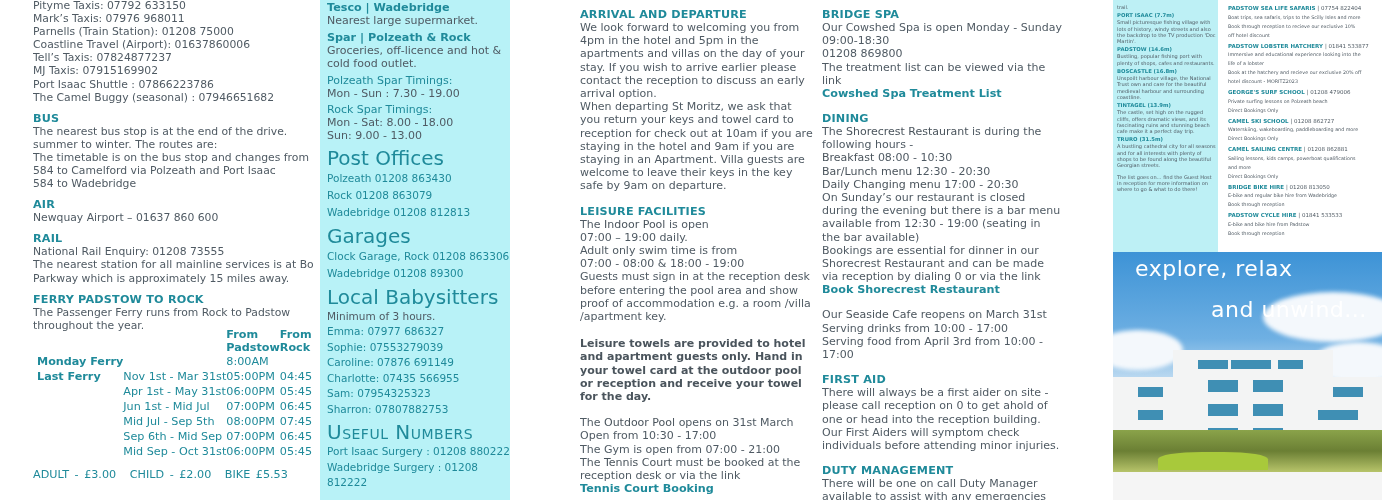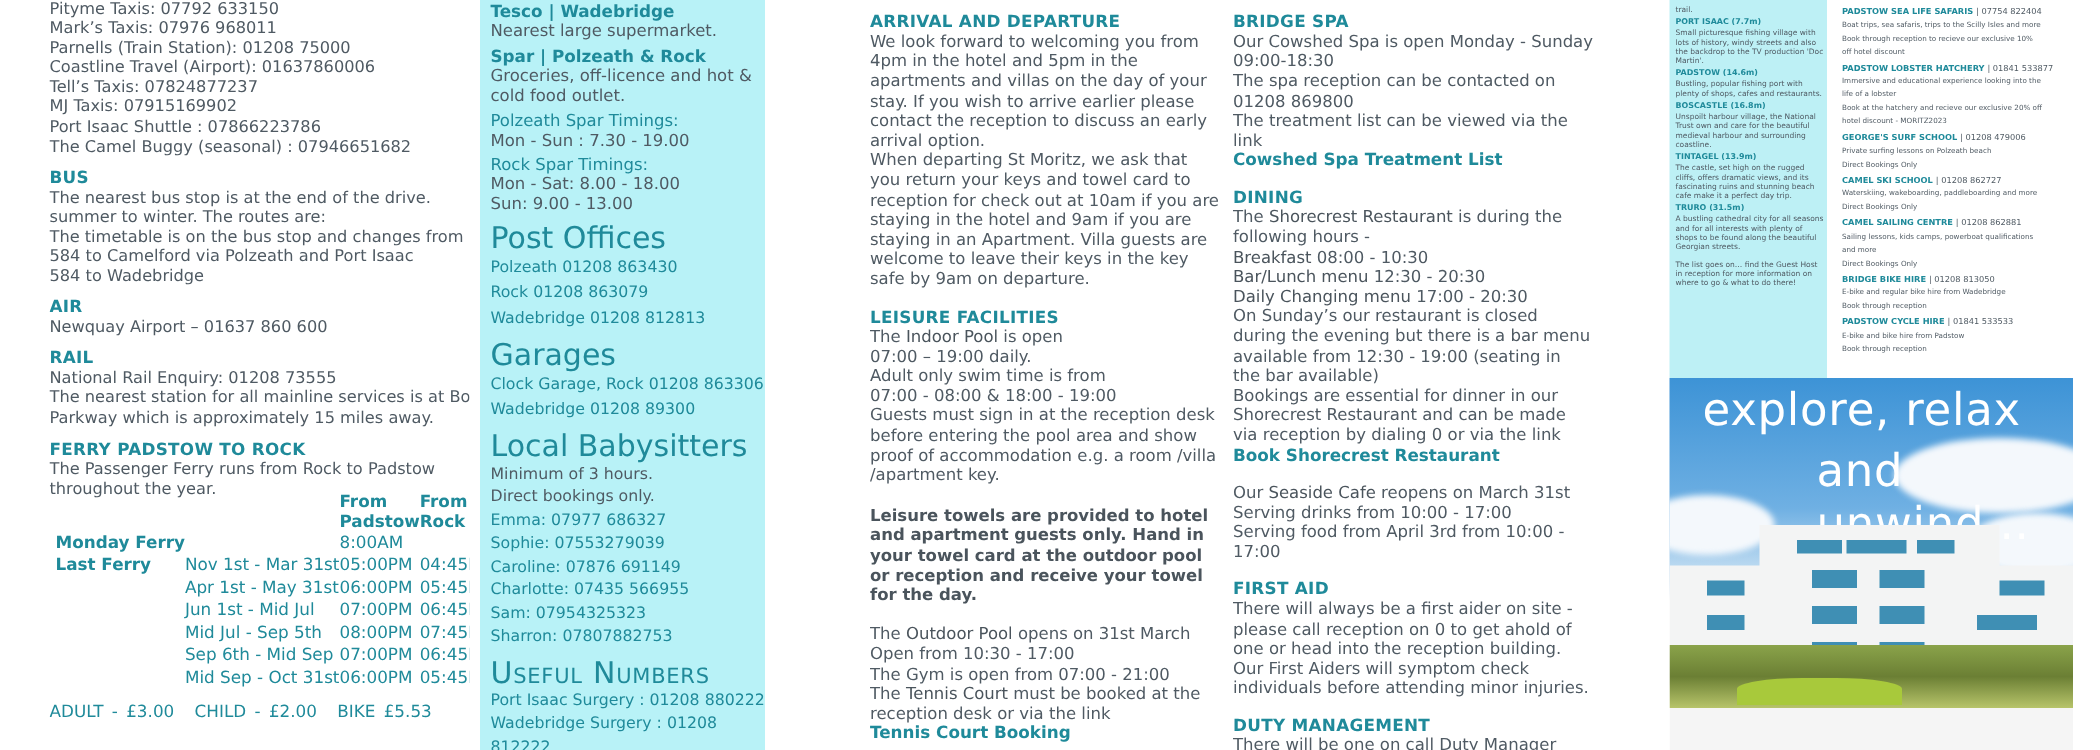--- a/index.html
+++ b/index.html
@@ -54,21 +54,21 @@
   #c5a .th { font-size: 5.3px; line-height: 7px; color: #1f8a9a; font-weight: bold; margin-top: 2px; }
   #c5b { left: 1228px; width: 160px; height: 252px; padding-top: 2px; }
   #c5b .th { font-size: 5.5px; line-height: 7.5px; color: #1f8a9a; font-weight: bold; margin-top: 3px; }
   #c5b .th span { color: #4f5a63; font-weight: normal; }
   #c5b .t { font-size: 4.8px; line-height: 9px; color: #4f5a63; }
 
   
   #hero { position: absolute; left: 1113px; top: 252px; width: 269px; height: 248px; overflow: hidden;
     background: linear-gradient(180deg, #3d93d6 0%, #6fb0e3 35%, #cfe4f4 55%, #ffffff 60%); }
   .cloud { position: absolute; background: #f4f8fc; border-radius: 50%; filter: blur(2px); }
-  .hero-t1, .hero-t2 { position: absolute; color: #ffffff; font-family: "DejaVu Sans", sans-serif; font-size: 30px; letter-spacing: 0.5px; }
+  .hero-t1, .hero-t2 { position: absolute; color: #ffffff; font-family: "DejaVu Sans", sans-serif; font-size: 22px; letter-spacing: 0.5px; }
   .hero-t1 { left: 22px; top: 4px; }
   .hero-t2 { left: 98px; top: 45px; }
   .bld { position: absolute; background: #f3f4f4; }
   .win { position: absolute; background: #3f8fb4; }
   .plants { position: absolute; left: 0; top: 178px; width: 269px; height: 42px;
     background: linear-gradient(180deg, #8aa34a 0%, #6b7f34 50%, #b7c46a 100%); }
   .lawn { position: absolute; left: 45px; top: 200px; width: 110px; height: 18px; background: #a8c93b; border-radius: 40% 40% 0 0; }
   .foot { position: absolute; left: 0; top: 220px; width: 269px; height: 28px; background: #f5f5f5; }
 </style>
 </head>
@@ -187,21 +187,20 @@
   <div class="ph">Polzeath 01208 863430</div>
   <div class="ph">Rock 01208 863079</div>
   <div class="ph">Wadebridge 01208 812813</div>
 
   <div class="big">Garages</div>
   <div class="ph">Clock Garage, Rock 01208 863306</div>
   <div class="ph">Wadebridge 01208 89300</div>
 
   <div class="big">Local Babysitters</div>
   <div class="bb grey">Minimum of 3 hours.</div>
-  <div class="bb grey">Direct bookings only.</div>
   <div class="bb">Emma: 07977 686327</div>
   <div class="bb">Sophie: 07553279039</div>
   <div class="bb">Caroline: 07876 691149</div>
   <div class="bb">Charlotte: 07435 566955</div>
   <div class="bb">Sam: 07954325323</div>
   <div class="bb">Sharron: 07807882753</div>
 
   <div class="big smallcaps">Useful Numbers</div>
   <div class="bb">Port Isaac Surgery : 01208 880222</div>
   <div class="bb">Wadebridge Surgery : 01208 812222</div>
@@ -227,21 +226,20 @@
   <p>The Gym is open from 07:00 - 21:00</p>
   <p><span>The </span><b>Tennis Court</b><span> must be booked at the reception desk or via the link</span></p>
   <div class="link">Tennis Court Booking</div>
 
 </div>
 
 <div id="c4" class="col">
   <div class="h" style="margin-top:8px;">BRIDGE SPA</div>
   <p>Our Cowshed Spa is open Monday - Sunday</p>
   <p>09:00-18:30</p>
-  <p>The spa reception can be contacted on</p>
   <p>01208 869800</p>
   <p>The treatment list can be viewed via the link</p>
   <div class="link">Cowshed Spa Treatment List</div>
 
   <div class="h">DINING</div>
   <p><span>The </span><b>Shorecrest Restaurant</b><span> is during the following hours -</span></p>
   <p><b>Breakfast</b> <span>08:00 - 10:30</span></p>
   <p><b>Bar/Lunch menu</b> <span>12:30 - 20:30</span></p>
   <p><b>Daily Changing menu</b> <span>17:00 - 20:30</span></p>
   <p>On Sunday’s our restaurant is closed during the evening but there is a bar menu available from 12:30 - 19:00 (seating in the bar available)</p>

